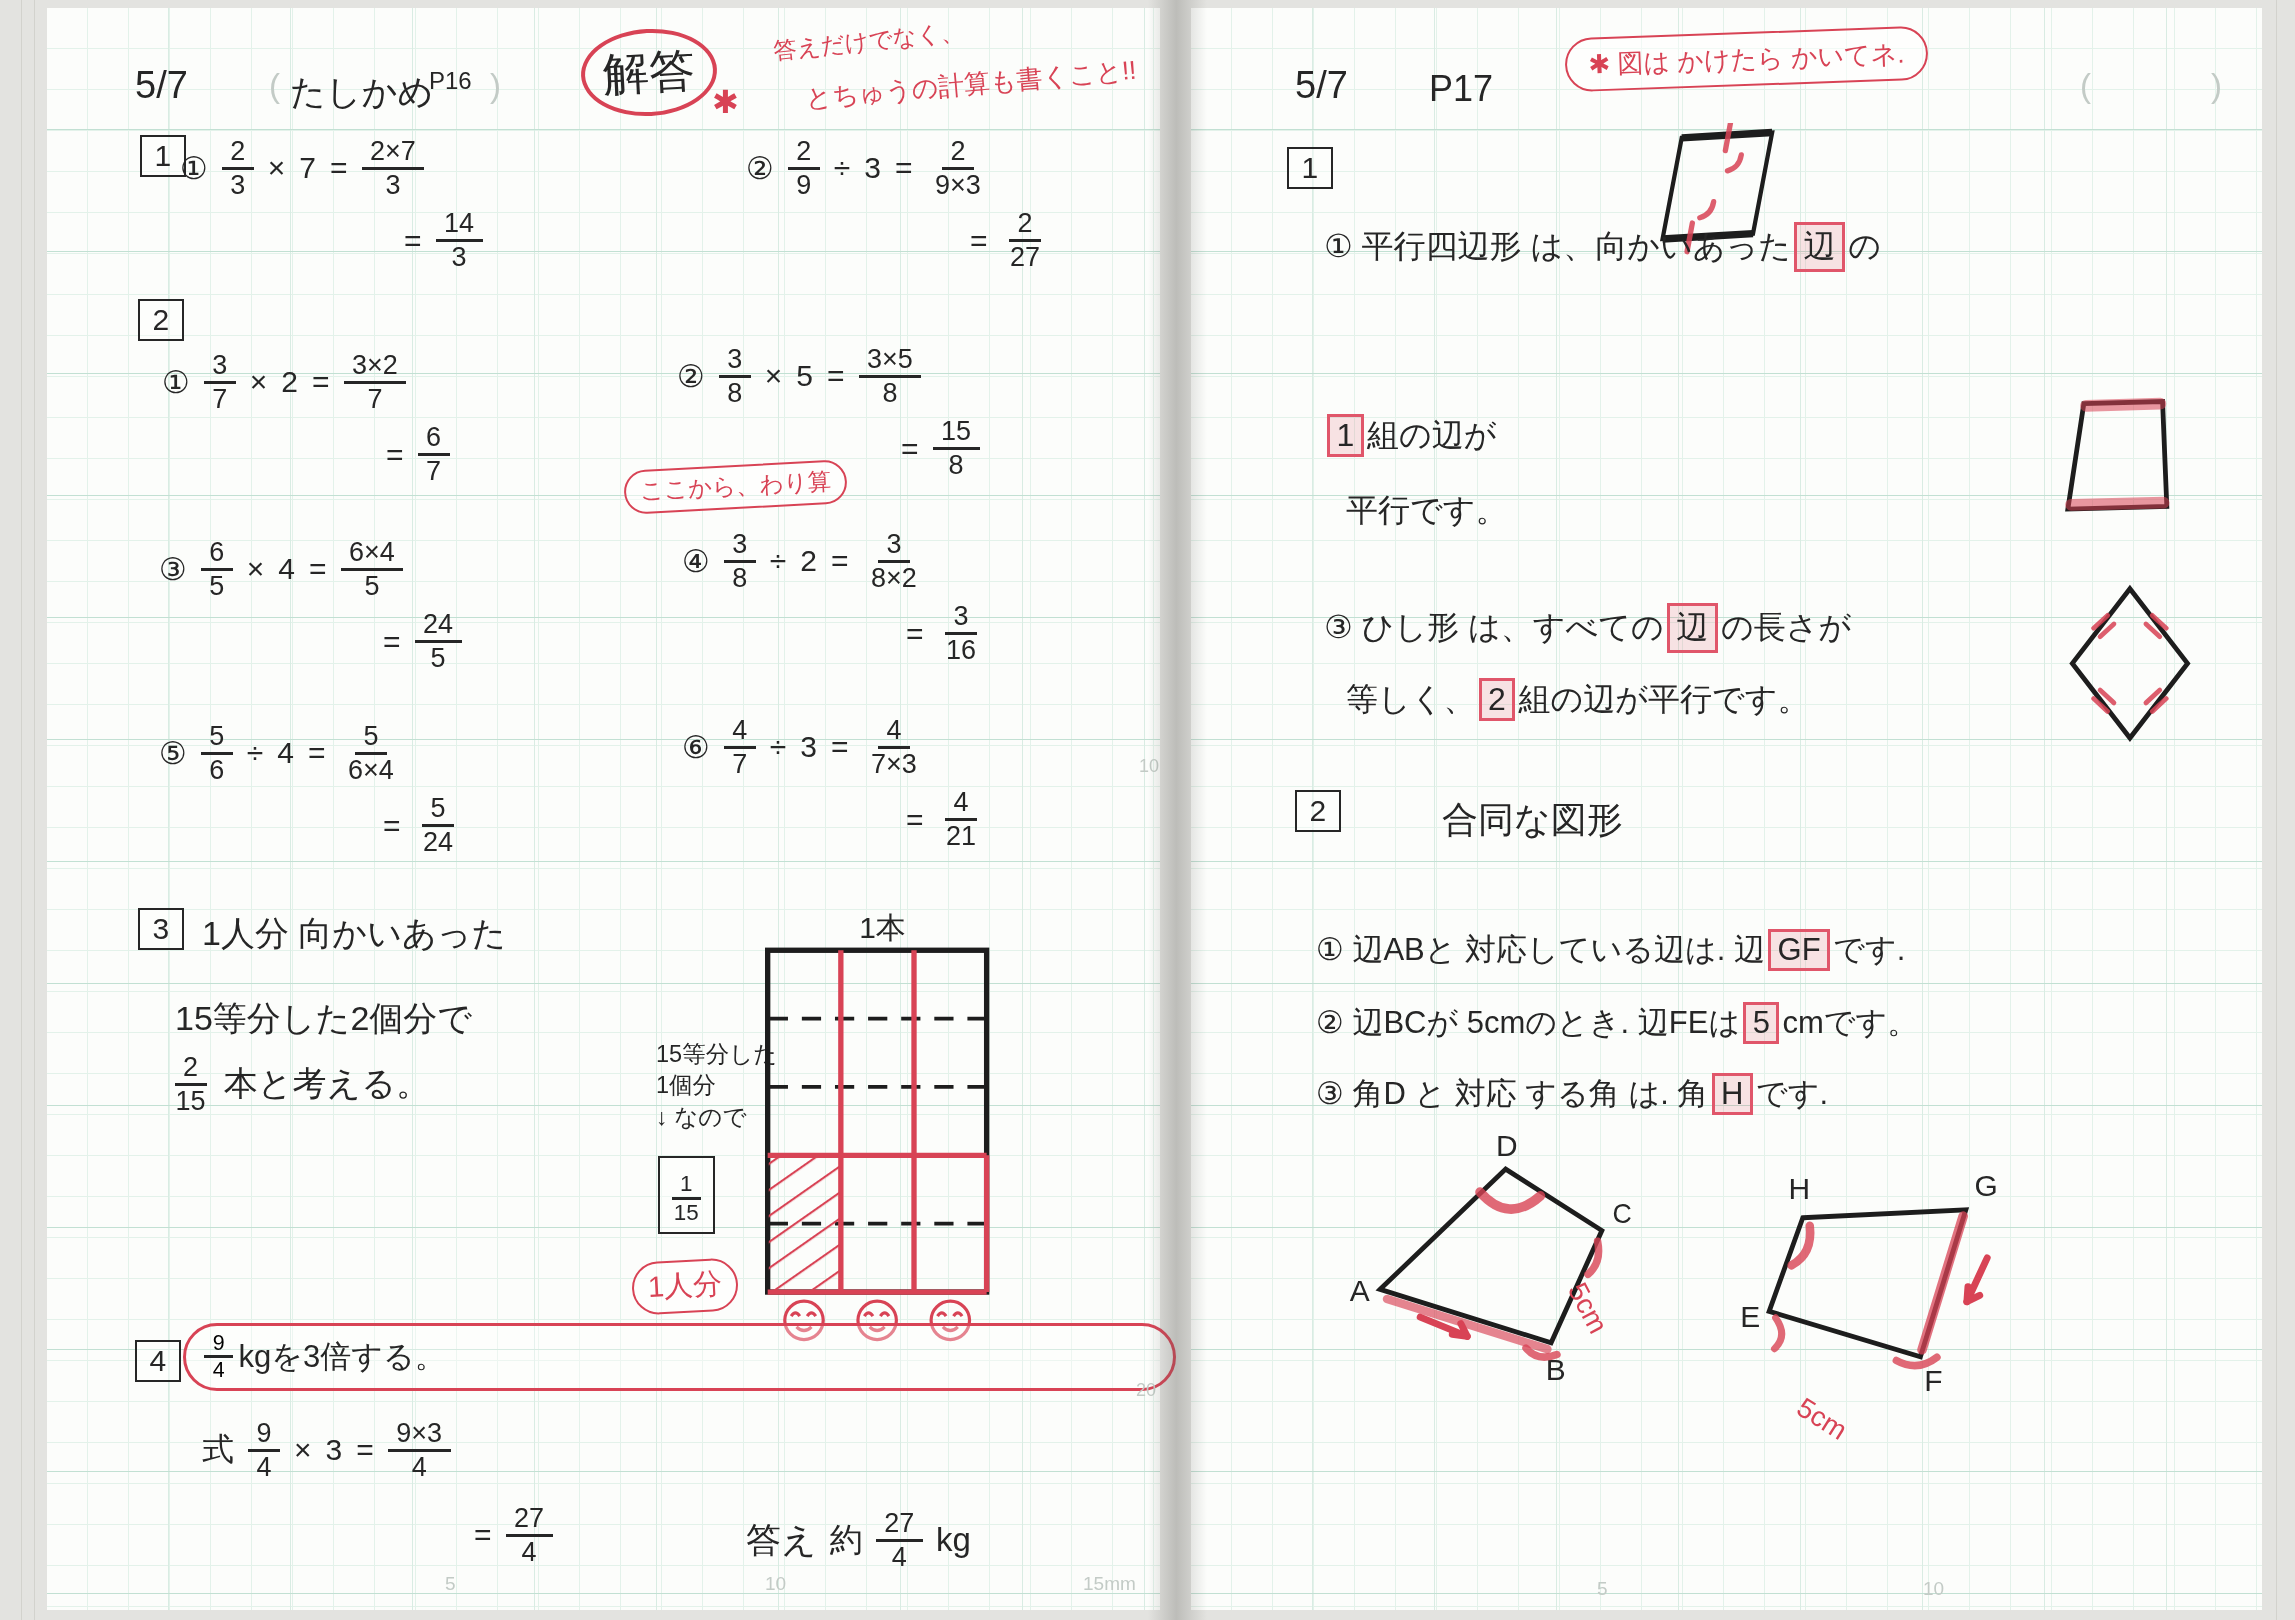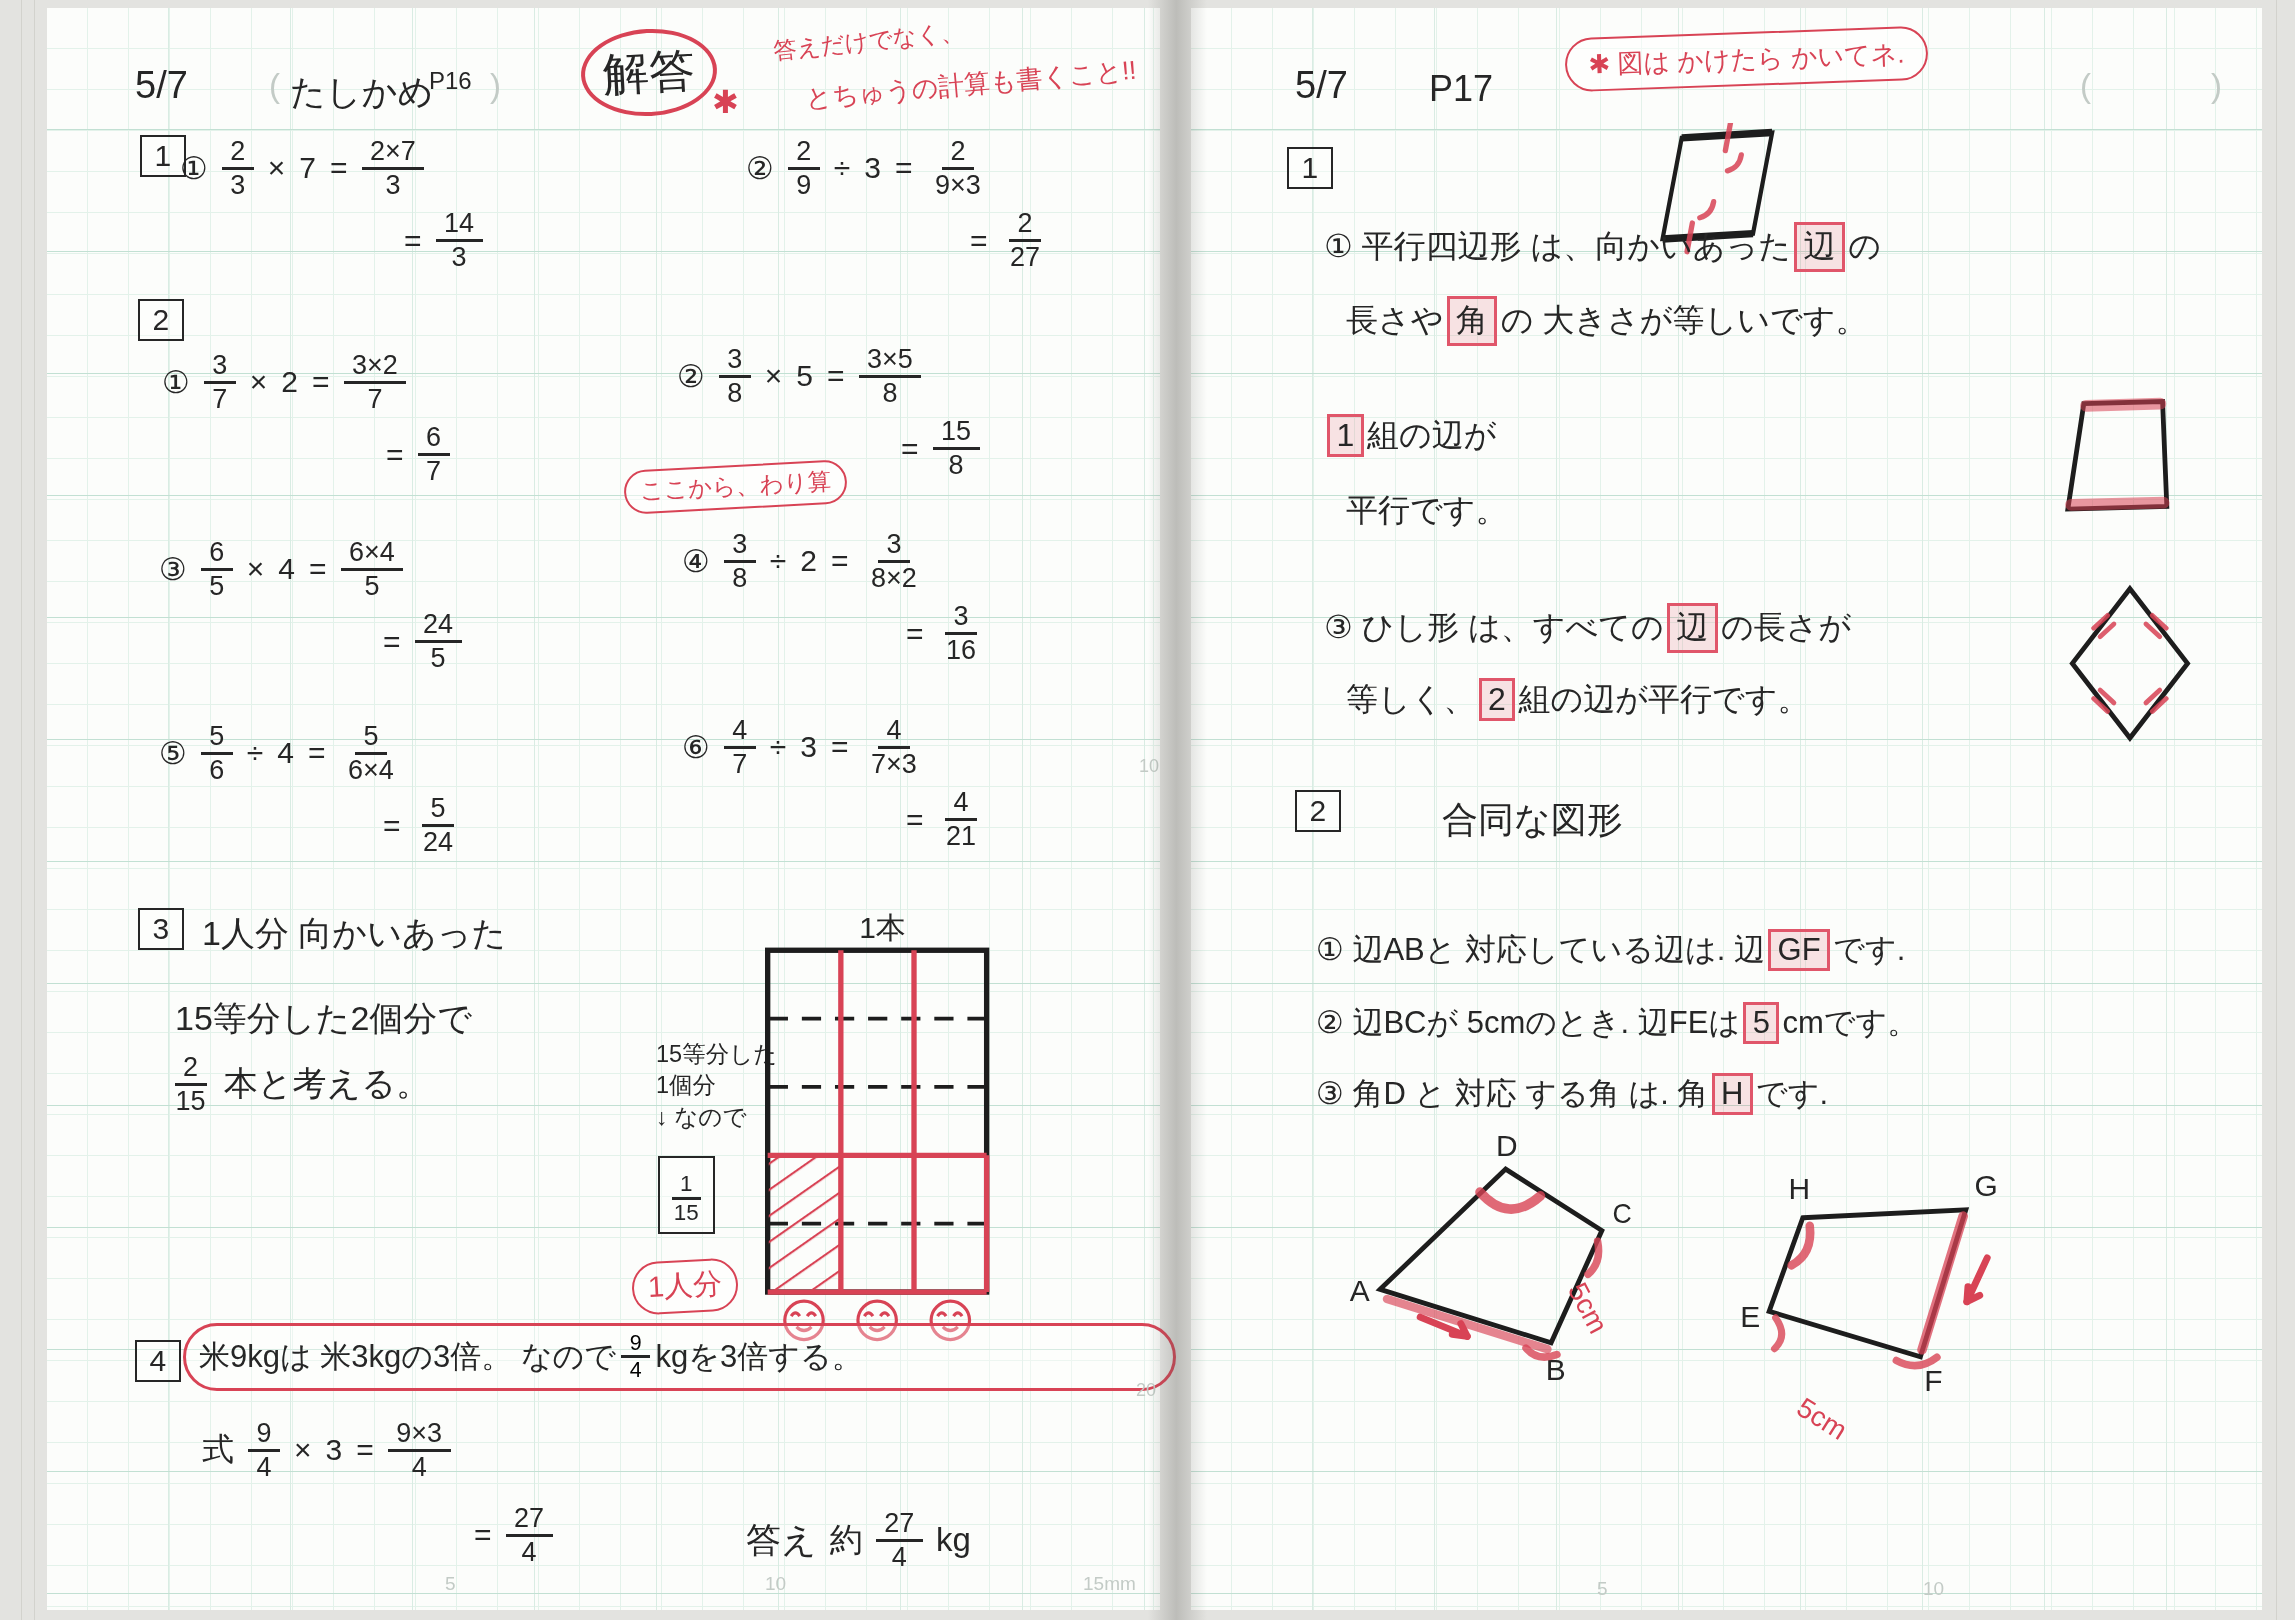--- a/index.html
+++ b/index.html
@@ -308,21 +308,20 @@
         <circle r="36"></circle>
           <path d="M-24,-8 q8,-12 16,0"></path>
           <path d="M6,-8 q8,-12 16,0"></path>
           <path d="M-14,12 q14,14 28,0"></path>
       </g>
     </g>
   </svg>
 
   <div class="num-box" style="left:88px;top:1332px;">4</div>
   <div style="position:absolute;left:136px;top:1315px;width:961px;border:3.2px solid #d84355;border-radius:37px;padding:5.3px 13px;display:flex;align-items:center;background:rgba(255,255,255,.35);">
-    <span style="font-size:31px;color:#262626;">米9kgは 米3kgの3倍。 なので</span>
     <span class="fr" style="font-size:21.4px;margin:0 5.3px;">
         <span class="n">9</span>
         <span class="d">4</span>
       </span>
     <span style="font-size:31px;color:#262626;">kgを3倍する。</span>
   </div>
   <div class="textline" style="left:155px;top:1410px;gap:14px;">
     <span style="font-size:32px;">式</span>
     <span class="fr">
         <span class="n">9</span>
@@ -379,25 +378,20 @@
       <path d="M190,60 q-4,24 -26,30"></path>
       <path d="M98,188 L88,242"></path>
       <path d="M138,148 q-4,24 -26,30"></path>
     </g>
   </svg>
 
   <div class="textline" style="left:133px;top:214px;">
     <span>① 平行四辺形 は、向かいあった</span>
     <span class="rbox">辺</span>
     <span>の</span>
-  </div>
-  <div class="textline" style="left:155px;top:288px;">
-    <span>長さや</span>
-    <span class="rbox">角</span>
-    <span>の 大きさが等しいです。</span>
   </div>
 
   <div class="textline" style="left:133px;top:406px;">
     <span class="rbox">1</span>
     <span>組の辺が</span>
   </div>
   <div class="textline" style="left:155px;top:481px;">平行です。</div>
 
   <svg style="position:absolute;left:865px;top:384px;" width="128" height="133" viewBox="0 0 240 250">
     <polygon points="52,22 200,18 208,215 22,220" fill="none" stroke="#1d1d1d" stroke-width="9"></polygon>

